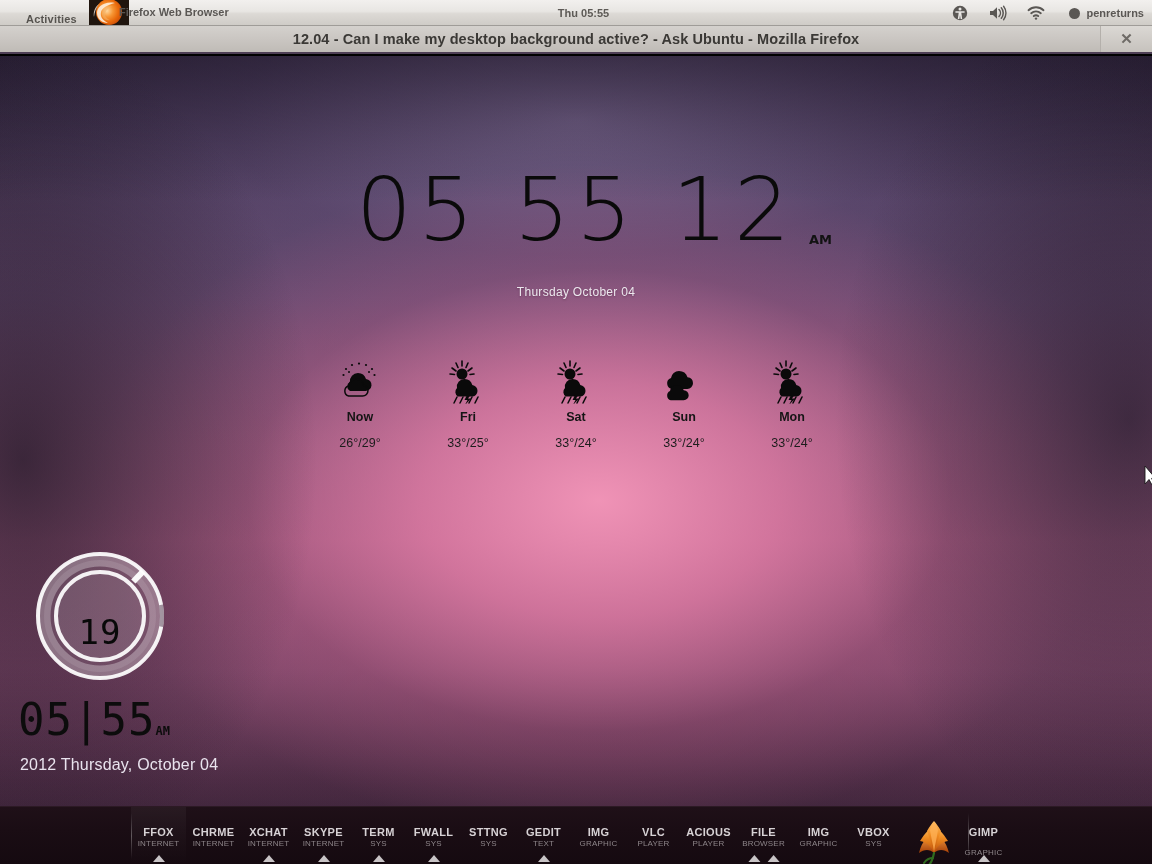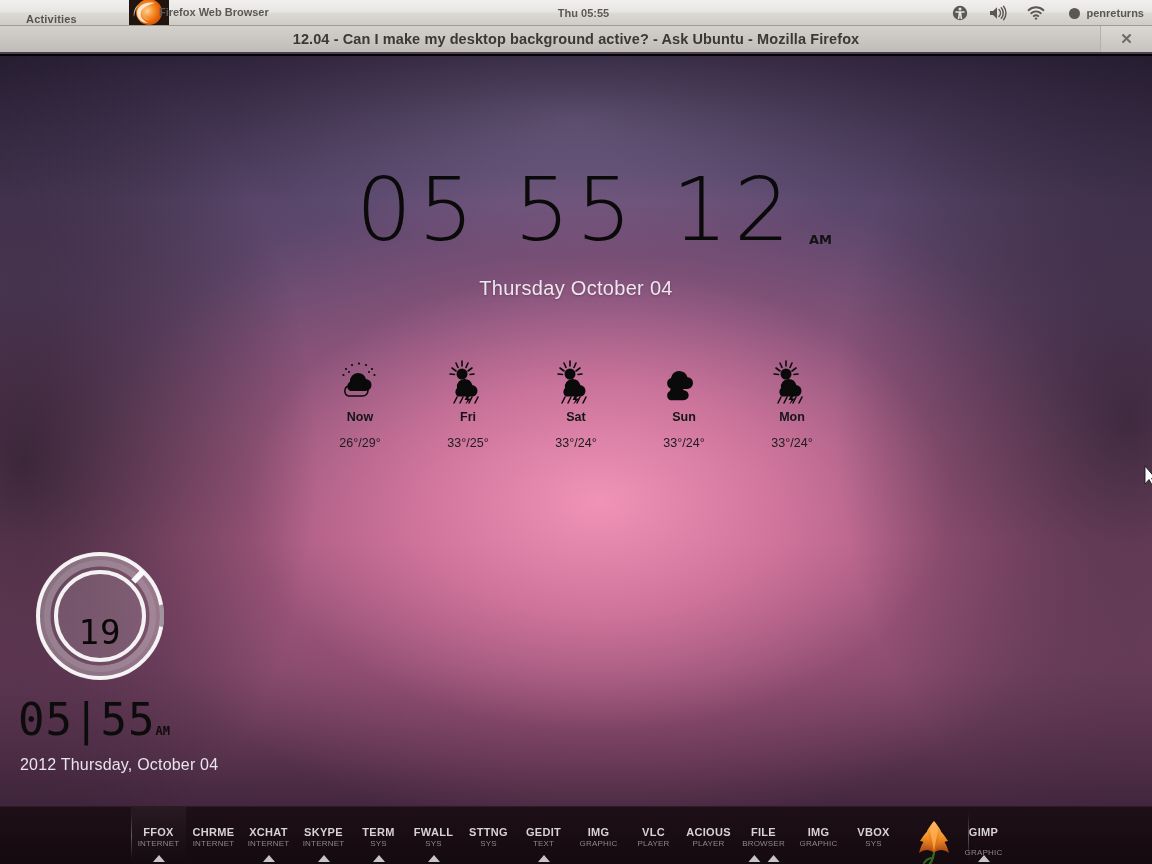--- a/index.html
+++ b/index.html
@@ -15,21 +15,21 @@
   #topbar{
     position:absolute; left:0; top:0; width:1152px; height:26px;
     background:linear-gradient(to bottom,#f2f0ee 0%,#e8e6e3 45%,#dcd9d5 55%,#cfccc7 100%);
     border-bottom:1px solid #9f9c98;
     display:flex; align-items:flex-end;
     font-size:11px; font-weight:bold; color:#5a5754;
     z-index:50;
     padding-left:16px;
   }
   #activities{ padding:0 12px 0 10px; color:#56534f; letter-spacing:.2px; cursor:default; }
-  #app-menu{ position:relative; display:flex; align-items:center; height:26px; padding-right:10px;margin-left:40px;}
+  #app-menu{ position:relative; display:flex; align-items:center; height:26px; padding-right:10px;}
   #ffox-icon{
     position:absolute; left:0px; top:0px; width:40px; height:26px;
     overflow:hidden;
   }
   #ffox-icon svg{ display:block; }
   #app-name{ margin-left:30px; color:#5a5754; position:relative; z-index:3;}
   #clockcenter{
     position:absolute; left:0; right:0; top:0; height:26px;
     display:flex; align-items:center; justify-content:center;
     color:#5d5a56;
@@ -88,21 +88,21 @@
   #bigtime{
     font-size:88px; font-weight:300; letter-spacing:6px;
     line-height:1; font-family:"DejaVu Sans", sans-serif;
     display:inline-block; position:relative;
   }
   #ampm{
     font-size:13px; font-weight:bold; letter-spacing:0;
     position:absolute; right:-36px; bottom:8px; color:#121212;
   }
   #bigdate{
-    margin-top:23px; font-size:20px; color:#ece8ee;
+    margin-top:31px; font-size:12px; color:#ece8ee;
     letter-spacing:.3px; font-weight:400;
     text-shadow:0 1px 2px rgba(60,20,50,.35);
   }
 
   
   #weather{
     position:absolute; left:0; right:0; top:300px;
     display:flex; justify-content:center; gap:48px;
     z-index:5;
   }

